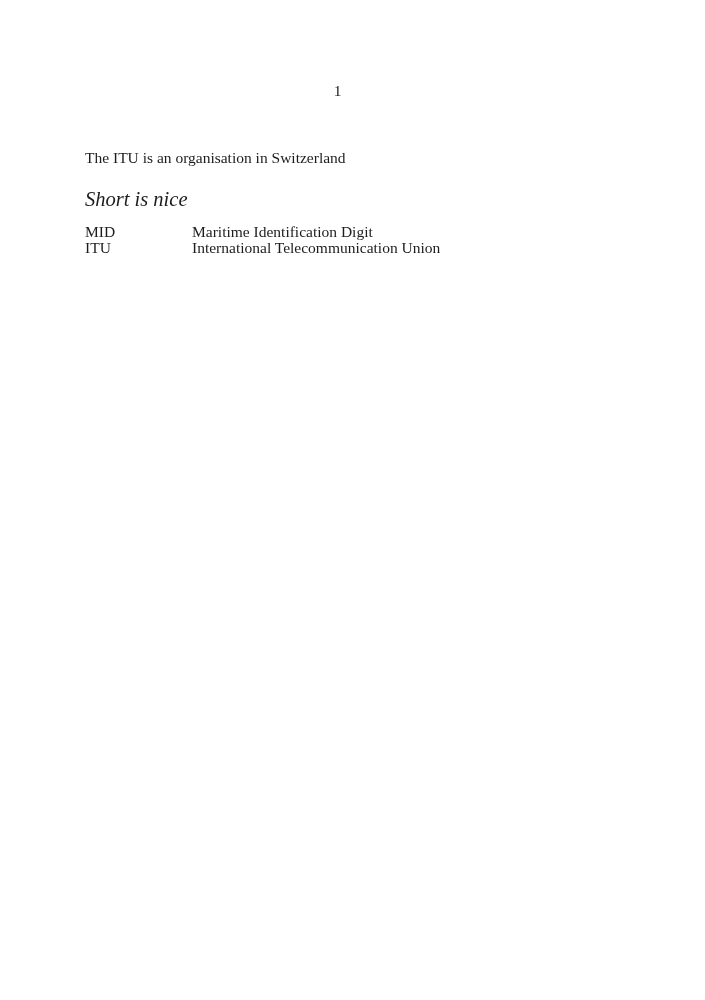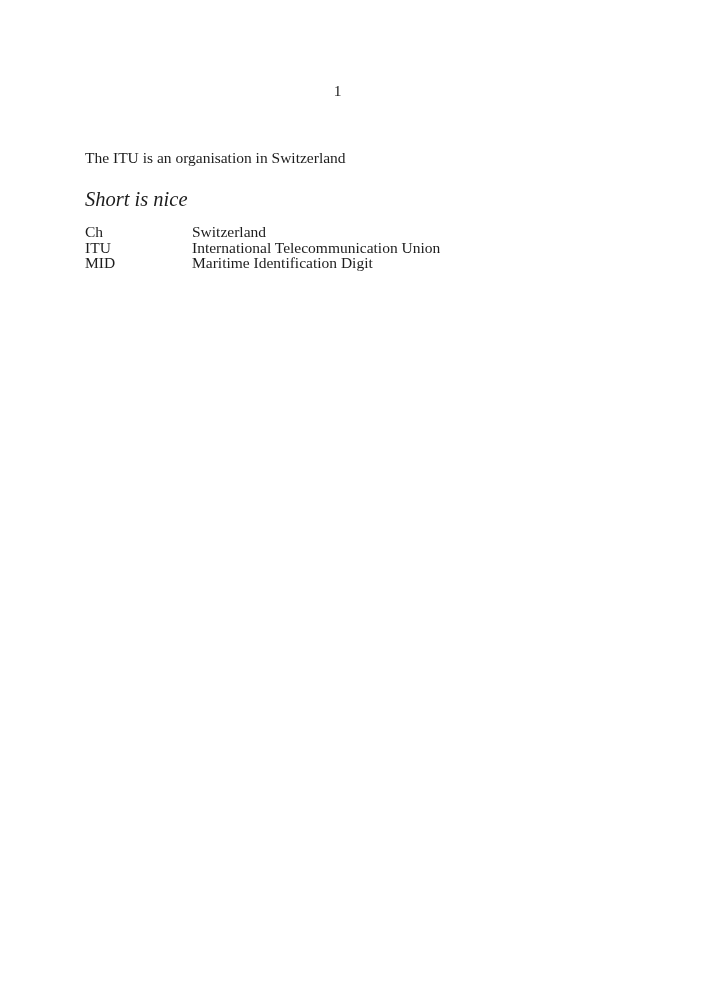--- a/index.html
+++ b/index.html
@@ -71,26 +71,22 @@
 <div class="page">
 
   <div class="pagenum">1</div>
 
   <p class="para">The ITU is an organisation in Switzerland</p>
 
   <h2 class="heading">Short is nice</h2>
 
   <div class="glossary">
     <div class="row">
-      <span class="term">Ch</span>
-      <span class="def">Switzerland</span>
+      <span class="term">MID</span>
+      <span class="def">Maritime Identification Digit</span>
     </div>
     <div class="row">
       <span class="term">ITU</span>
       <span class="def">International Telecommunication Union</span>
-    </div>
-    <div class="row">
-      <span class="term">MID</span>
-      <span class="def">Maritime Identification Digit</span>
     </div>
   </div>
 
 </div>
 
 </body></html>

